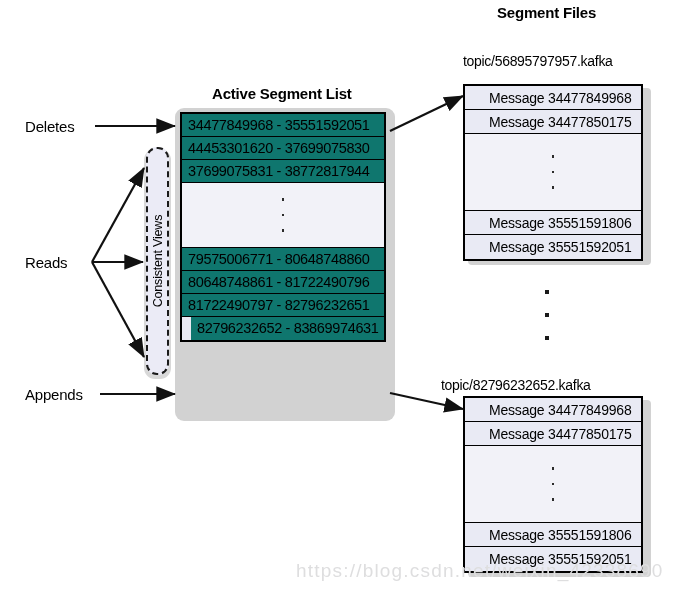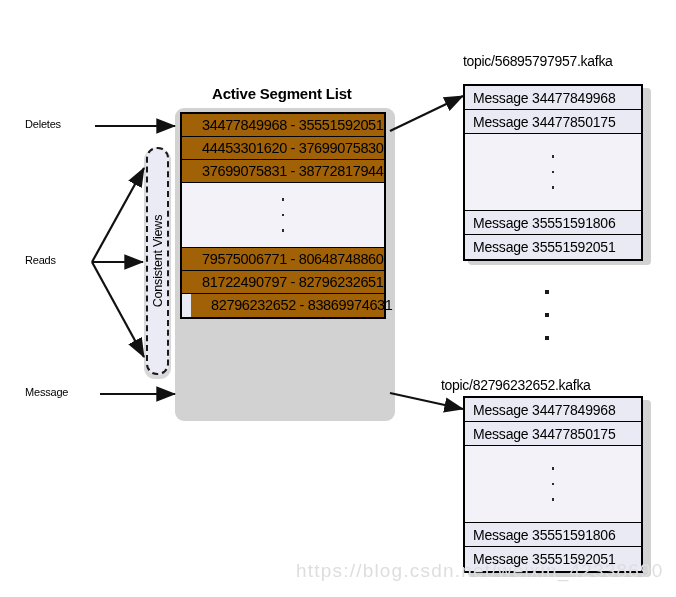--- a/index.html
+++ b/index.html
@@ -37,21 +37,21 @@
     color: #000000;
     white-space: nowrap;
     letter-spacing: -0.3px;
   }
   #file-label-top { left: 463px; top: 53px; }
   #file-label-bottom { left: 441px; top: 377px; }
 
   
   .side-label {
     position: absolute;
-    font-size: 11px;
+    font-size: 15px;
     color: #000000;
     white-space: nowrap;
     letter-spacing: -0.2px;
   }
   #label-deletes { left: 25px; top: 118px; }
   #label-reads   { left: 25px; top: 254px; }
   #label-appends { left: 25px; top: 386px; }
 
   
   #active-segment-shadow {
@@ -69,24 +69,24 @@
     top: 112px;
     width: 206px;
     border: 2px solid #000000;
     background: #e9eaf4;
     box-sizing: border-box;
   }
   .seg-row {
     height: 23px;
     line-height: 23px;
     border-bottom: 1.5px solid #000000;
-    background: #a16207;
+    background: #0f766e;
     font-size: 14.5px;
     color: #000000;
-    padding-left: 20px;
+    padding-left: 6px;
     white-space: nowrap;
     letter-spacing: -0.35px;
     box-sizing: border-box;
   }
   .seg-row.last { border-bottom: none; margin-left: 9px; }
   .seg-gap {
     height: 64px;
     background: #f2f2f8;
     border-bottom: 1.5px solid #000000;
     position: relative;
@@ -159,21 +159,21 @@
   #file-box-top    { left: 463px; top: 84px; }
   #file-box-bottom { left: 463px; top: 396px; }
 
   .msg-row {
     height: 24px;
     line-height: 24px;
     border-bottom: 1.5px solid #000000;
     background: #e9eaf4;
     font-size: 14px;
     color: #000000;
-    padding-left: 8px;
+    padding-left: 24px;
     white-space: nowrap;
     letter-spacing: -0.2px;
     box-sizing: border-box;
   }
   .msg-row.last { border-bottom: none; }
   .msg-gap {
     height: 76px;
     background: #f2f2f8;
     border-bottom: 1.5px solid #000000;
     position: relative;
@@ -215,40 +215,42 @@
     letter-spacing: 1.2px;
     color: #dededf;
     white-space: nowrap;
   }
 </style>
 </head>
 <body>
 
 <div id="canvas">
 
+  <div class="heading" id="segment-files-title">Segment Files</div>
 
   <div class="heading" id="active-segment-title">Active Segment List</div>
 
   <div class="side-label" id="label-deletes">Deletes</div>
   <div class="side-label" id="label-reads">Reads</div>
-  <div class="side-label" id="label-appends">Message</div>
+  <div class="side-label" id="label-appends">Appends</div>
 
   <div id="active-segment-shadow"></div>
   <div id="active-segment-box">
     <div class="seg-row">34477849968 - 35551592051</div>
     <div class="seg-row">44453301620 - 37699075830</div>
     <div class="seg-row">37699075831 - 38772817944</div>
     <div class="seg-gap">
       <div class="dots-vert">
         <i></i>
           <i></i>
           <i></i>
       </div>
     </div>
     <div class="seg-row">79575006771 - 80648748860</div>
+    <div class="seg-row">80648748861 - 81722490796</div>
     <div class="seg-row">81722490797 - 82796232651</div>
     <div class="seg-row last">82796232652 - 83869974631</div>
   </div>
 
   <div id="consistent-views-shadow"></div>
   <div id="consistent-views">
     <span id="consistent-views-label">Consistent Views</span>
   </div>
 
   <div class="filename" id="file-label-top">topic/56895797957.kafka</div>

